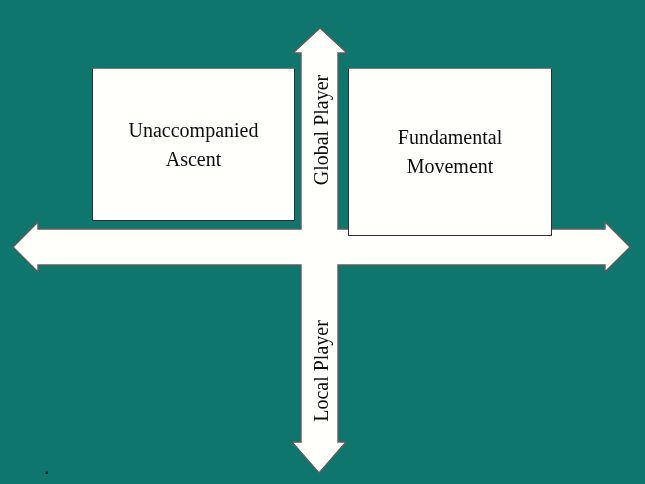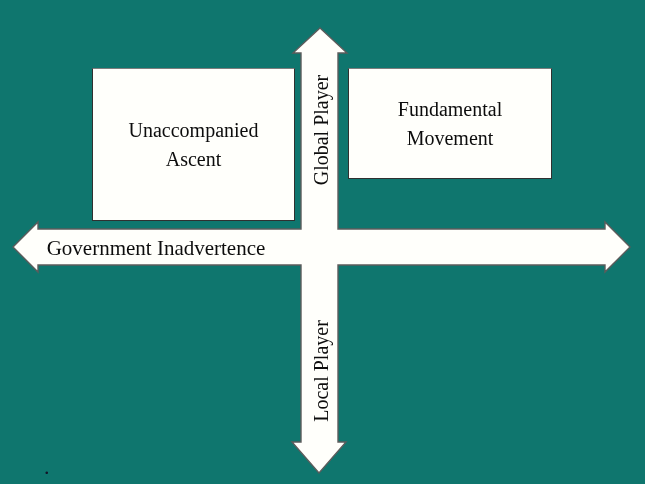--- a/index.html
+++ b/index.html
@@ -41,21 +41,21 @@
   }
   .quadrant-box .q-label {
     display: block;
     width: 150px;
     text-align: center;
     font-size: 20px;
     line-height: 29px;
     color: #0d0d0d;
   }
   .box-tl { left: 92px;  top: 68px;  width: 203px; height: 153px; }
-  .box-tr { left: 348px; top: 68px;  width: 204px; height: 111px; }
+  .box-tr { left: 348px; top: 68px;  width: 204px; height: 168px; }
   .box-bl { left: 92px;  top: 279px; width: 203px; height: 153px; }
   .box-br { left: 348px; top: 279px; width: 204px; height: 153px; }
   .axis-label-h {
     position: absolute;
     width: 280px;
     height: 26px;
     line-height: 26px;
     text-align: center;
     font-size: 21px;
     white-space: nowrap;
@@ -101,18 +101,17 @@
   <div class="quadrant-box box-tr">
     <span class="q-label">Fundamental Movement</span>
   </div>
 
 
 
   <div class="axis-label-v axis-label-top">Global Player</div>
 
   <div class="axis-label-v axis-label-bottom">Local Player</div>
 
-  <div class="axis-label-h axis-label-left">Government Inadvertence</div>
 
 
   <span class="stray-mark">.</span>
 
 </div>
 
 </body></html>

